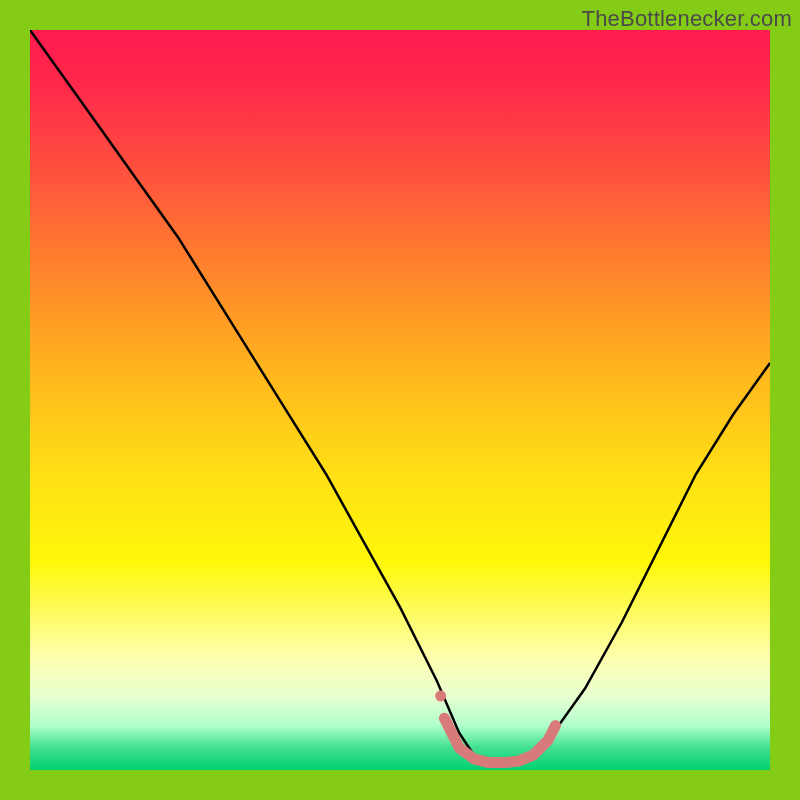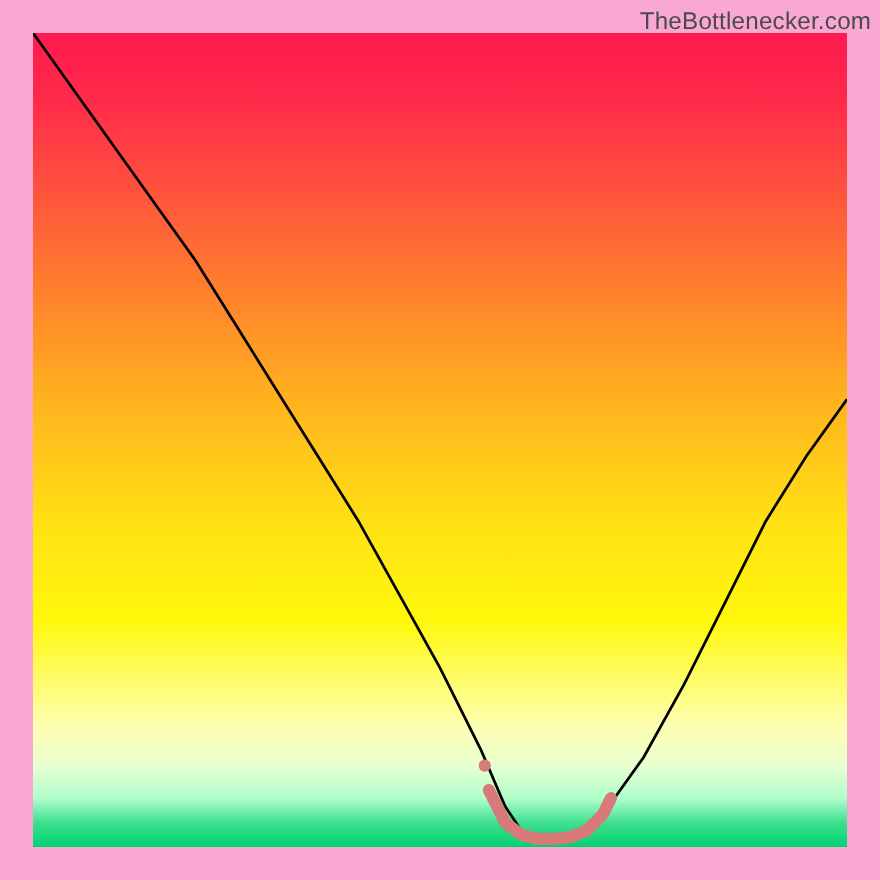--- a/index.html
+++ b/index.html
@@ -7,21 +7,21 @@
     width: 800px;
     height: 800px;
     background: #000;
     position: relative;
     font-family: Arial, sans-serif;
     overflow: hidden;
   }
   .outer {
     position: absolute;
     inset: 0;
-    background: #f9a8d4;
+    background: #84cc16;
     padding-left: 12px;
   }
   .plot-area {
     position: absolute;
     left: 30px;
     top: 30px;
     width: 740px;
     height: 740px;
     background: linear-gradient(to bottom,
       #ff1a4f 0%,

